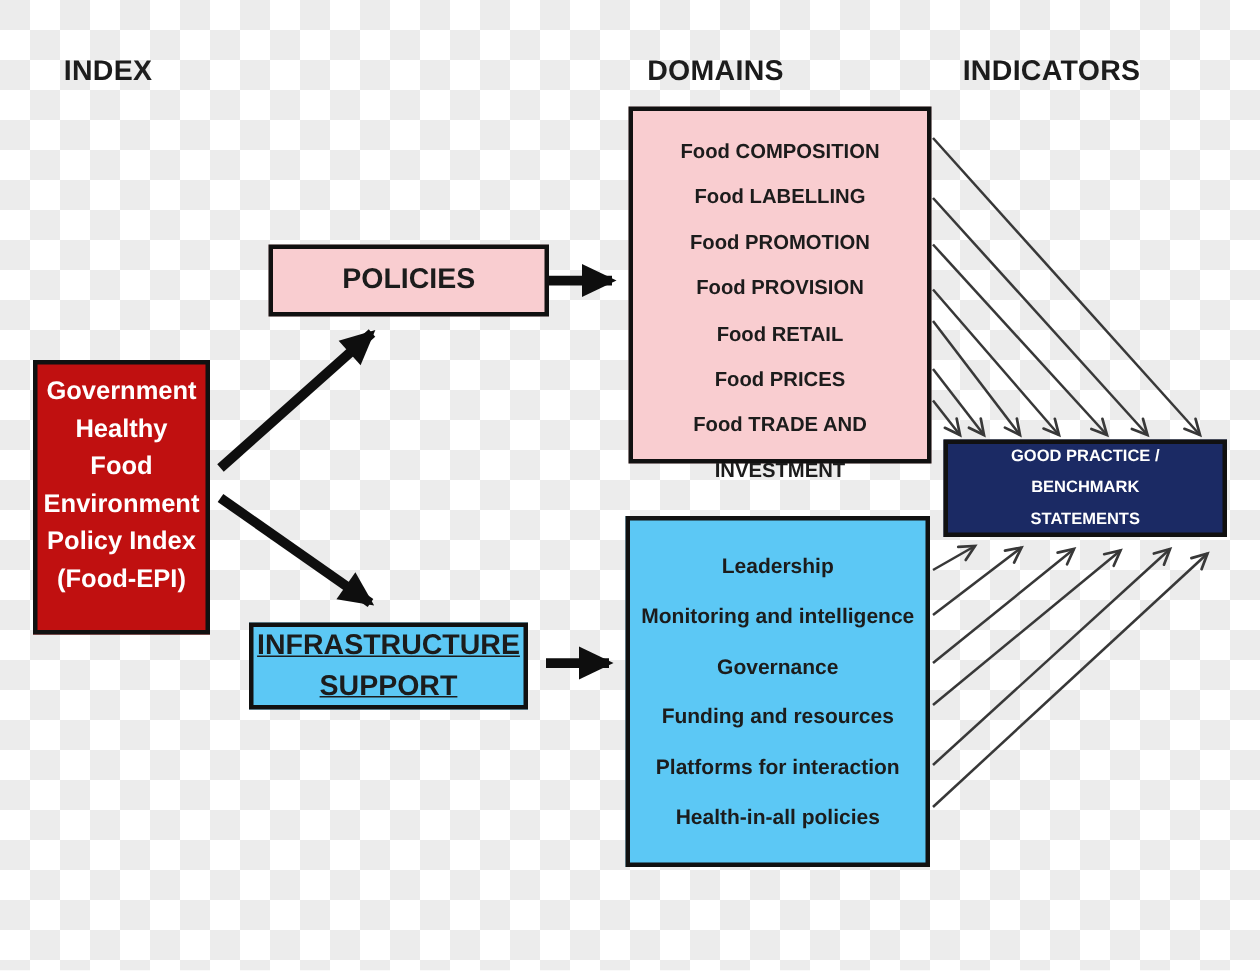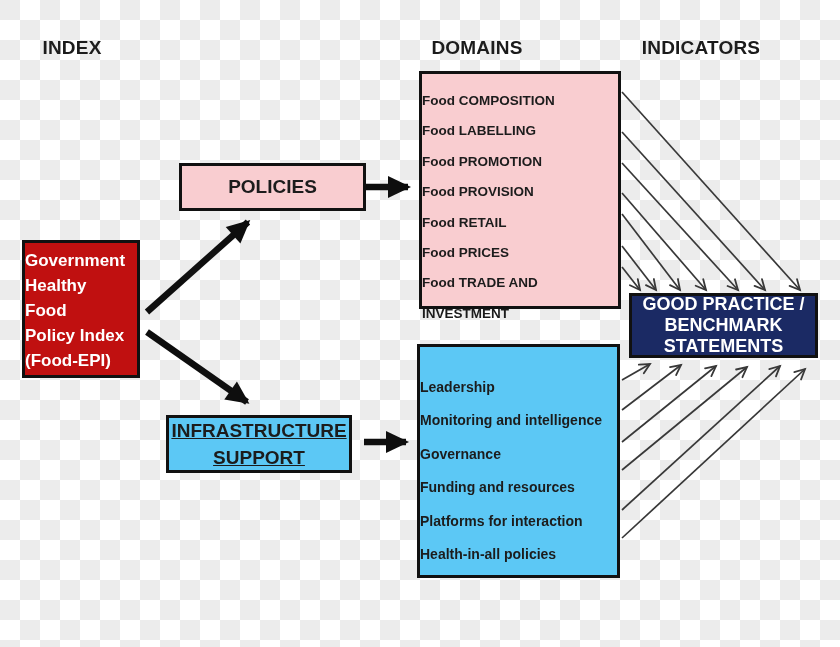--- a/index.html
+++ b/index.html
@@ -16,24 +16,24 @@
     font-size:19px;font-weight:bold;line-height:20px;white-space:nowrap;
     color:var(--text,#1c1c1c);letter-spacing:.2px;
   }
   #hdr-index{left:72px;top:38px}
   #hdr-components{left:252px;top:38px}
   #hdr-domains{left:477px;top:38px}
   #hdr-indicators{left:701px;top:38px}
 
   .box{
     position:absolute;box-sizing:border-box;border:3px solid #111;
-    text-align:left;font-weight:bold;
+    text-align:center;font-weight:bold;
   }
   #index-box{
-    left:22px;top:240px;width:118px;height:138px;
+    left:22px;top:240px;width:118px;height:183px;
     background:var(--red,#c01010);color:#fff;
     font-size:17px;line-height:25px;padding-top:5px;
   }
   #policies-box{
     left:179px;top:163px;width:187px;height:48px;
     background:var(--pink,#f9cdd0);font-size:19px;
     display:flex;align-items:center;justify-content:center;
   }
   #infra-box{
     left:166px;top:415px;width:186px;height:58px;
@@ -41,26 +41,26 @@
     display:flex;flex-direction:column;align-items:center;justify-content:center;text-decoration:underline;
   }
   #policy-domains{
     left:419px;top:71px;width:202px;height:238px;
     background:var(--pink,#f9cdd0);
     font-size:13.5px;line-height:30.4px;padding-top:12px;
   }
   #infra-domains{
     left:417px;top:344px;width:203px;height:234px;
     background:var(--sky,#5cc8f5);
-    font-size:14px;line-height:33.4px;padding-top:24px;
+    font-size:14px;line-height:33.4px;padding-top:14px;
   }
   #indicators-box{
     left:629px;top:293px;width:189px;height:65px;border-width:3px;
     background:var(--navy,#1b2a64);color:#fff;
-    font-size:18px;line-height:21px;
+    font-size:11px;line-height:21px;
     display:flex;flex-direction:column;align-items:center;justify-content:center;
   }
   #arrow-layer{
     position:absolute;left:0;top:0;width:840px;height:647px;
     pointer-events:none;
   }
   #arrow-layer line.thick{stroke:var(--arrow_thick,#0e0e0e);stroke-width:6.5px;}
   #arrow-layer line.thin{stroke:var(--arrow_thin,#383838);stroke-width:1.7px;}
 </style>
 </head>
@@ -69,20 +69,21 @@
 <div class="canvas">
 
   <div class="hdr" id="hdr-index">INDEX</div>
   <div class="hdr" id="hdr-domains">DOMAINS</div>
   <div class="hdr" id="hdr-indicators">INDICATORS</div>
 
   <div class="box" id="index-box">
     <div>Government</div>
     <div>Healthy</div>
     <div>Food</div>
+    <div>Environment</div>
     <div>Policy Index</div>
     <div>(Food-EPI)</div>
   </div>
 
   <div class="box" id="policies-box">
     <span>POLICIES</span>
   </div>
 
   <div class="box" id="infra-box">
     <div>INFRASTRUCTURE</div>

